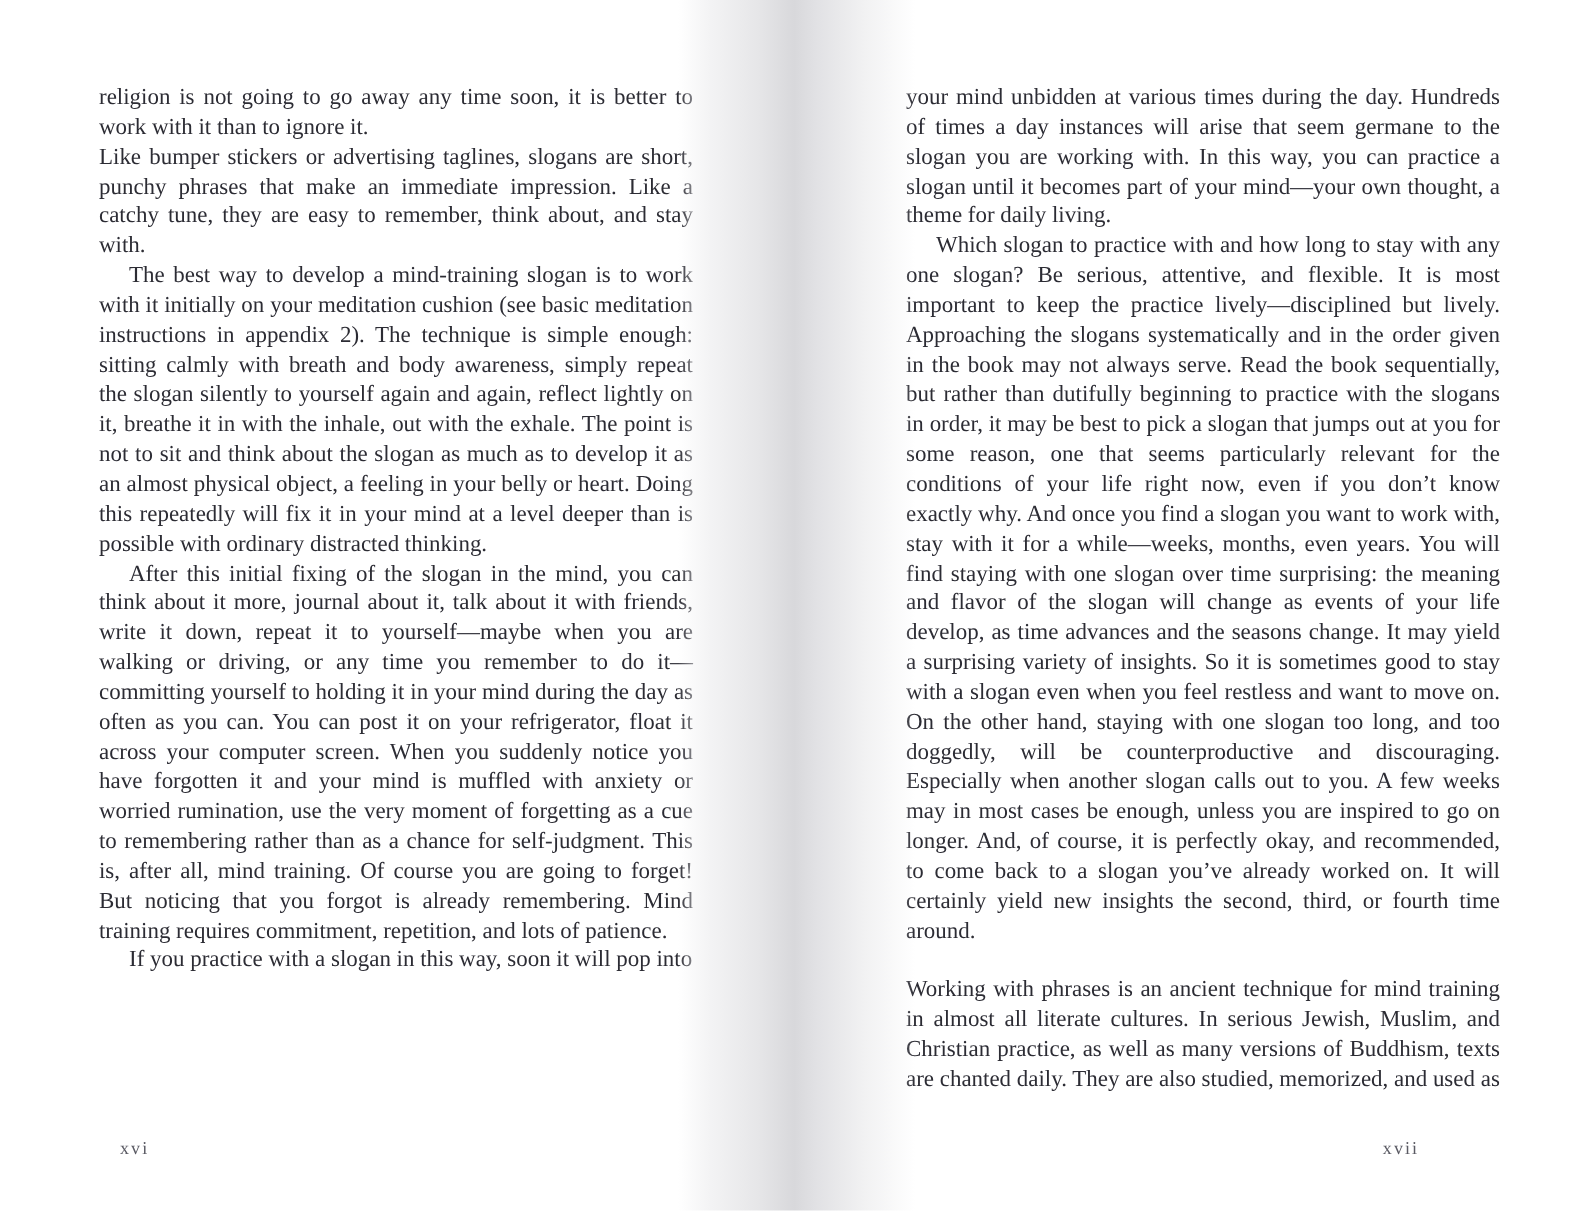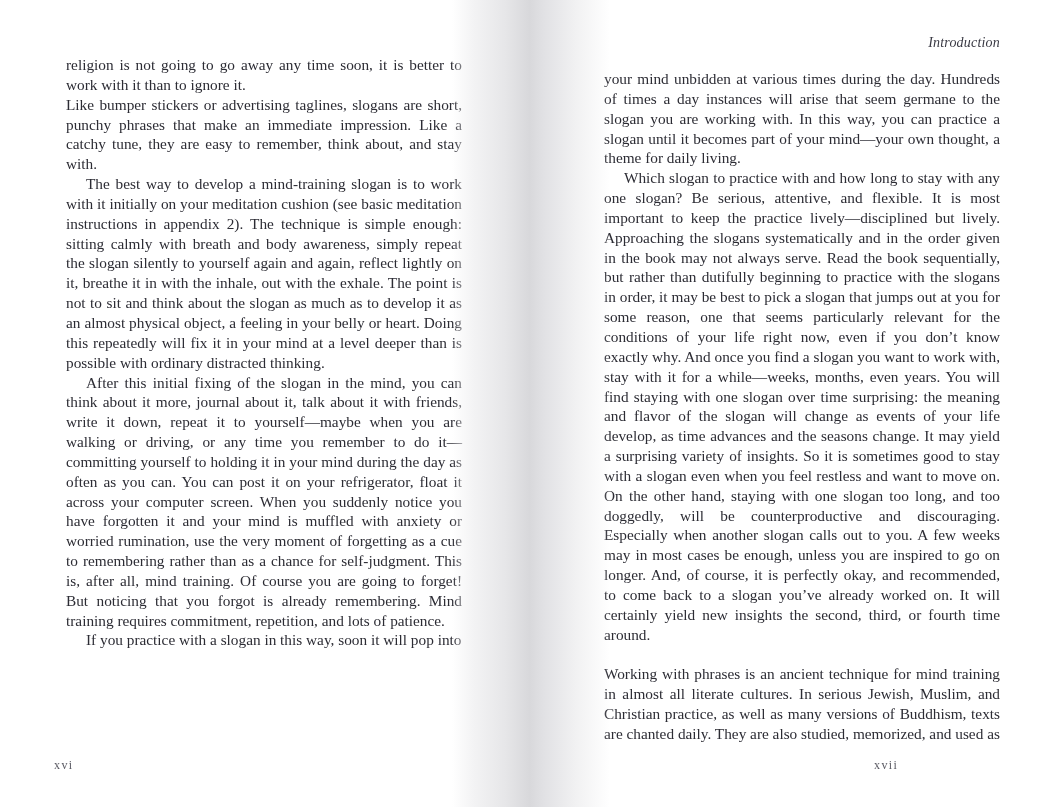--- a/index.html
+++ b/index.html
@@ -109,21 +109,21 @@
   
   .folio {
     position: absolute;
     bottom: 0;
     font-size: 12px;
     letter-spacing: 1.4px;
     color: #5a5a63;
     line-height: 1;
   }
   .page.left  .folio { left: 0;  text-align: left;  width: 120px; }
-  .page.right .folio { right: 0; text-align: left; width: 120px; }
+  .page.right .folio { right: 0; text-align: center; width: 120px; }
 </style>
 </head>
 <body>
 
 <div id="book-spread">
 
   <div class="page left">
     <div class="page-inner">
 
 
@@ -136,27 +136,26 @@
 
         <p class="indent">The best way to develop a mind-training slogan is to work with it initially on your meditation cushion (see basic meditation instructions in appendix 2). The technique is simple enough: sitting calmly with breath and body awareness, simply repeat the slogan silently to yourself again and again, reflect lightly on it, breathe it in with the inhale, out with the exhale. The point is not to sit and think about the slogan as much as to develop it as an almost physical object, a feeling in your belly or heart. Doing this repeatedly will fix it in your mind at a level deeper than is possible with ordinary distracted thinking.</p>
 
         <p class="indent">After this initial fixing of the slogan in the mind, you can think about it more, journal about it, talk about it with friends, write it down, repeat it to yourself—maybe when you are walking or driving, or any time you remember to do it—committing yourself to holding it in your mind during the day as often as you can. You can post it on your refrigerator, float it across your computer screen. When you suddenly notice you have forgotten it and your mind is muffled with anxiety or worried rumination, use the very moment of forgetting as a cue to remembering rather than as a chance for self-judgment. This is, after all, mind training. Of course you are going to forget! But noticing that you forgot is already remembering. Mind training requires commitment, repetition, and lots of patience.</p>
 
         <p class="indent">If you practice with a slogan in this way, soon it will pop into</p>
 
       </div>
     </div>
 
-    <div class="folio" style="left:54px; bottom:36px;">xvi</div>
+    <div class="folio" style="left:80px; bottom:36px;">xvi</div>
   </div>
 
   <div class="page right">
     <div class="page-inner">
 
-      <div class="running-head recto">Introduction</div>
 
       <div class="textblock">
 
         <p class="noindent">your mind unbidden at various times during the day. Hundreds of times a day instances will arise that seem germane to the slogan you are working with. In this way, you can practice a slogan until it becomes part of your mind—your own thought, a theme for daily living.</p>
 
         <p class="indent">Which slogan to practice with and how long to stay with any one slogan? Be serious, attentive, and flexible. It is most important to keep the practice lively—disciplined but lively. Approaching the slogans systematically and in the order given in the book may not always serve. Read the book sequentially, but rather than dutifully beginning to practice with the slogans in order, it may be best to pick a slogan that jumps out at you for some reason, one that seems particularly relevant for the conditions of your life right now, even if you don’t know exactly why. And once you find a slogan you want to work with, stay with it for a while—weeks, months, even years. You will find staying with one slogan over time surprising: the meaning and flavor of the slogan will change as events of your life develop, as time advances and the seasons change. It may yield a surprising variety of insights. So it is sometimes good to stay with a slogan even when you feel restless and want to move on. On the other hand, staying with one slogan too long, and too doggedly, will be counterproductive and discouraging. Especially when another slogan calls out to you. A few weeks may in most cases be enough, unless you are inspired to go on longer. And, of course, it is perfectly okay, and recommended, to come back to a slogan you’ve already worked on. It will certainly yield new insights the second, third, or fourth time around.</p>
 
         <p class="noindent spaced-before">Working with phrases is an ancient technique for mind training in almost all literate cultures. In serious Jewish, Muslim, and Christian practice, as well as many versions of Buddhism, texts are chanted daily. They are also studied, memorized, and used as</p>
 
       </div>

